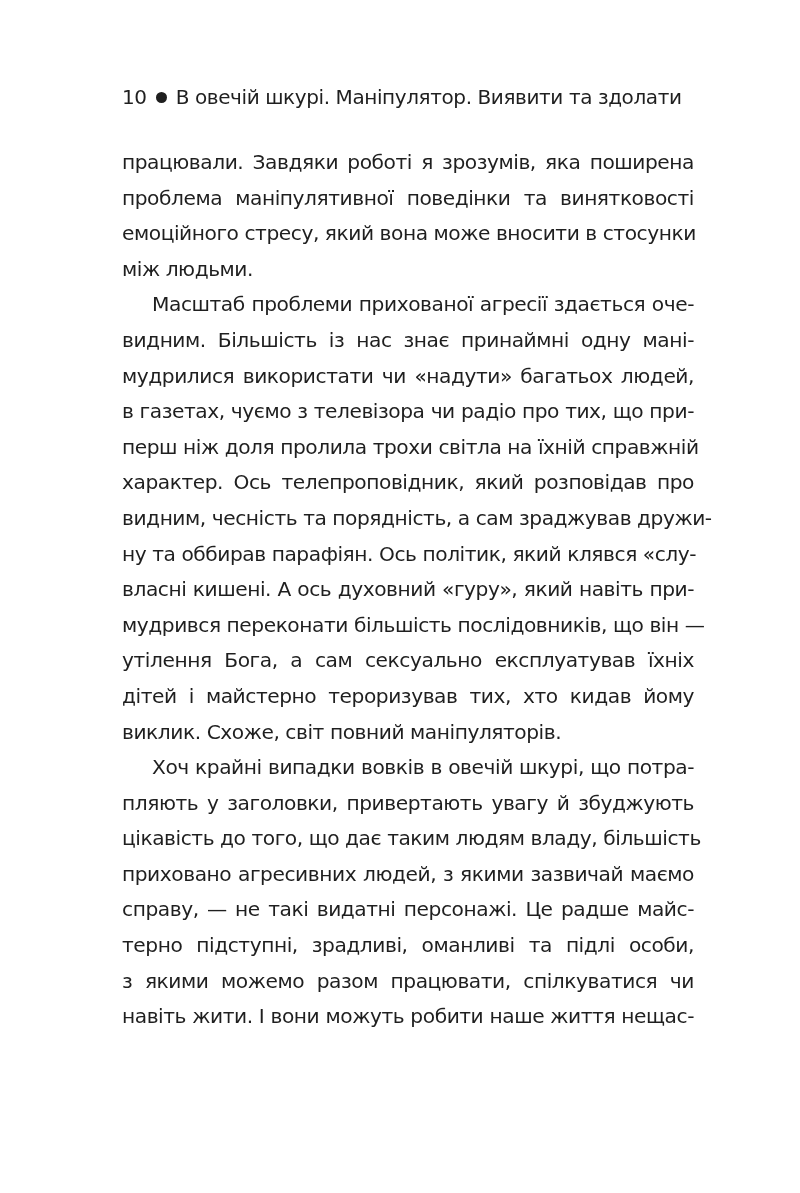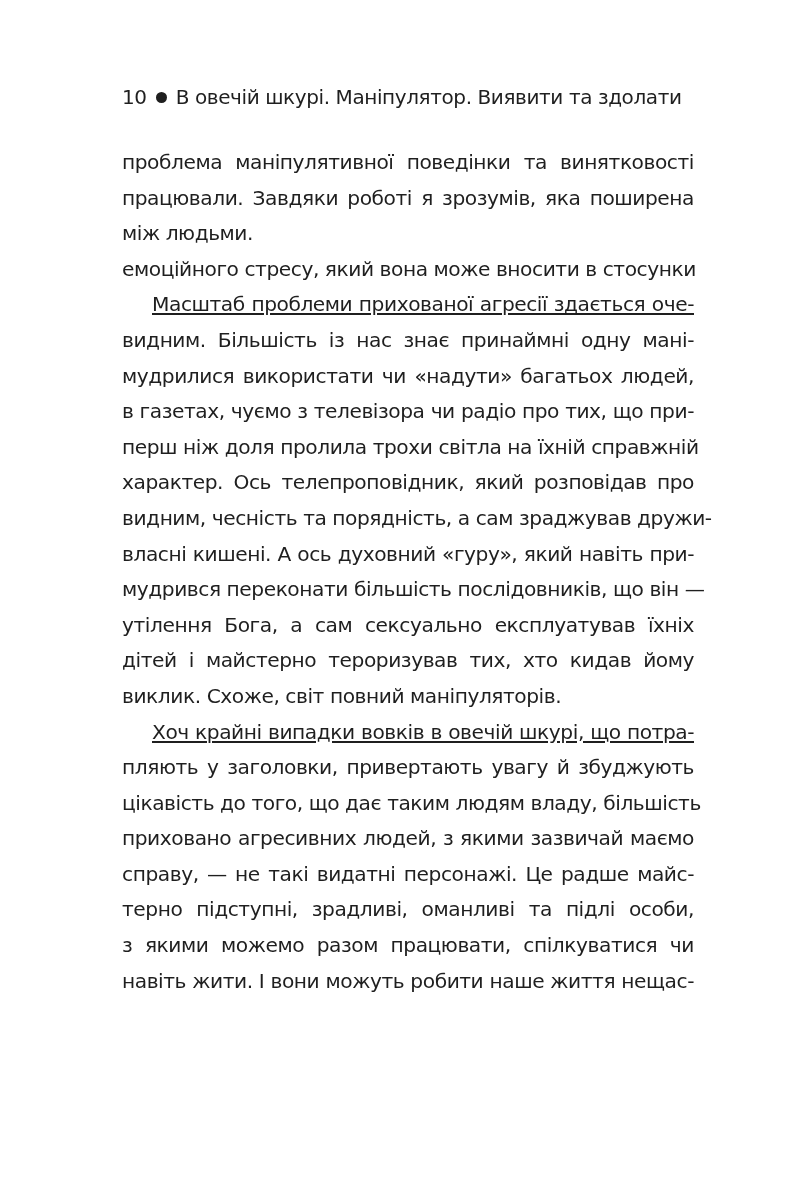--- a/index.html
+++ b/index.html
@@ -48,49 +48,49 @@
       height: 35.6px;
       white-space: nowrap;
       text-align: justify;
       text-align-last: justify;
     }
     .line.last {
       text-align-last: left;
     }
     .line.indent {
       padding-left: 30px;
-      text-decoration: underline;
     }
   </style>
 </head>
 <body>
 
 <div class="running-header">
   <span>10</span>
   <span class="bullet"></span>
   <span>В овечій шкурі. Маніпулятор. Виявити та здолати</span>
 </div>
 
 <div class="body-text">
 
   <div>
+    <span class="line">працювали. Завдяки роботі я зрозумів, яка поширена</span>
     <span class="line">проблема маніпулятивної поведінки та винятковості</span>
-    <span class="line">працювали. Завдяки роботі я зрозумів, яка поширена</span>
+    <span class="line">емоційного стресу, який вона може вносити в стосунки</span>
     <span class="line last">між людьми.</span>
-    <span class="line">емоційного стресу, який вона може вносити в стосунки</span>
   </div>
 
   <div>
     <span class="line indent">Масштаб проблеми прихованої агресії здається оче-</span>
     <span class="line">видним. Більшість із нас знає принаймні одну мані-</span>
     <span class="line">мудрилися використати чи «надути» багатьох людей,</span>
     <span class="line">в газетах, чуємо з телевізора чи радіо про тих, що при-</span>
     <span class="line">перш ніж доля пролила трохи світла на їхній справжній</span>
     <span class="line">характер. Ось телепроповідник, який розповідав про</span>
     <span class="line">видним, чесність та порядність, а сам зраджував дружи-</span>
+    <span class="line">ну та оббирав парафіян. Ось політик, який клявся «слу-</span>
     <span class="line">власні кишені. А ось духовний «гуру», який навіть при-</span>
     <span class="line">мудрився переконати більшість послідовників, що він —</span>
     <span class="line">утілення Бога, а сам сексуально експлуатував їхніх</span>
     <span class="line">дітей і майстерно тероризував тих, хто кидав йому</span>
     <span class="line last">виклик. Схоже, світ повний маніпуляторів.</span>
   </div>
 
   <div>
     <span class="line indent">Хоч крайні випадки вовків в овечій шкурі, що потра-</span>
     <span class="line">пляють у заголовки, привертають увагу й збуджують</span>

